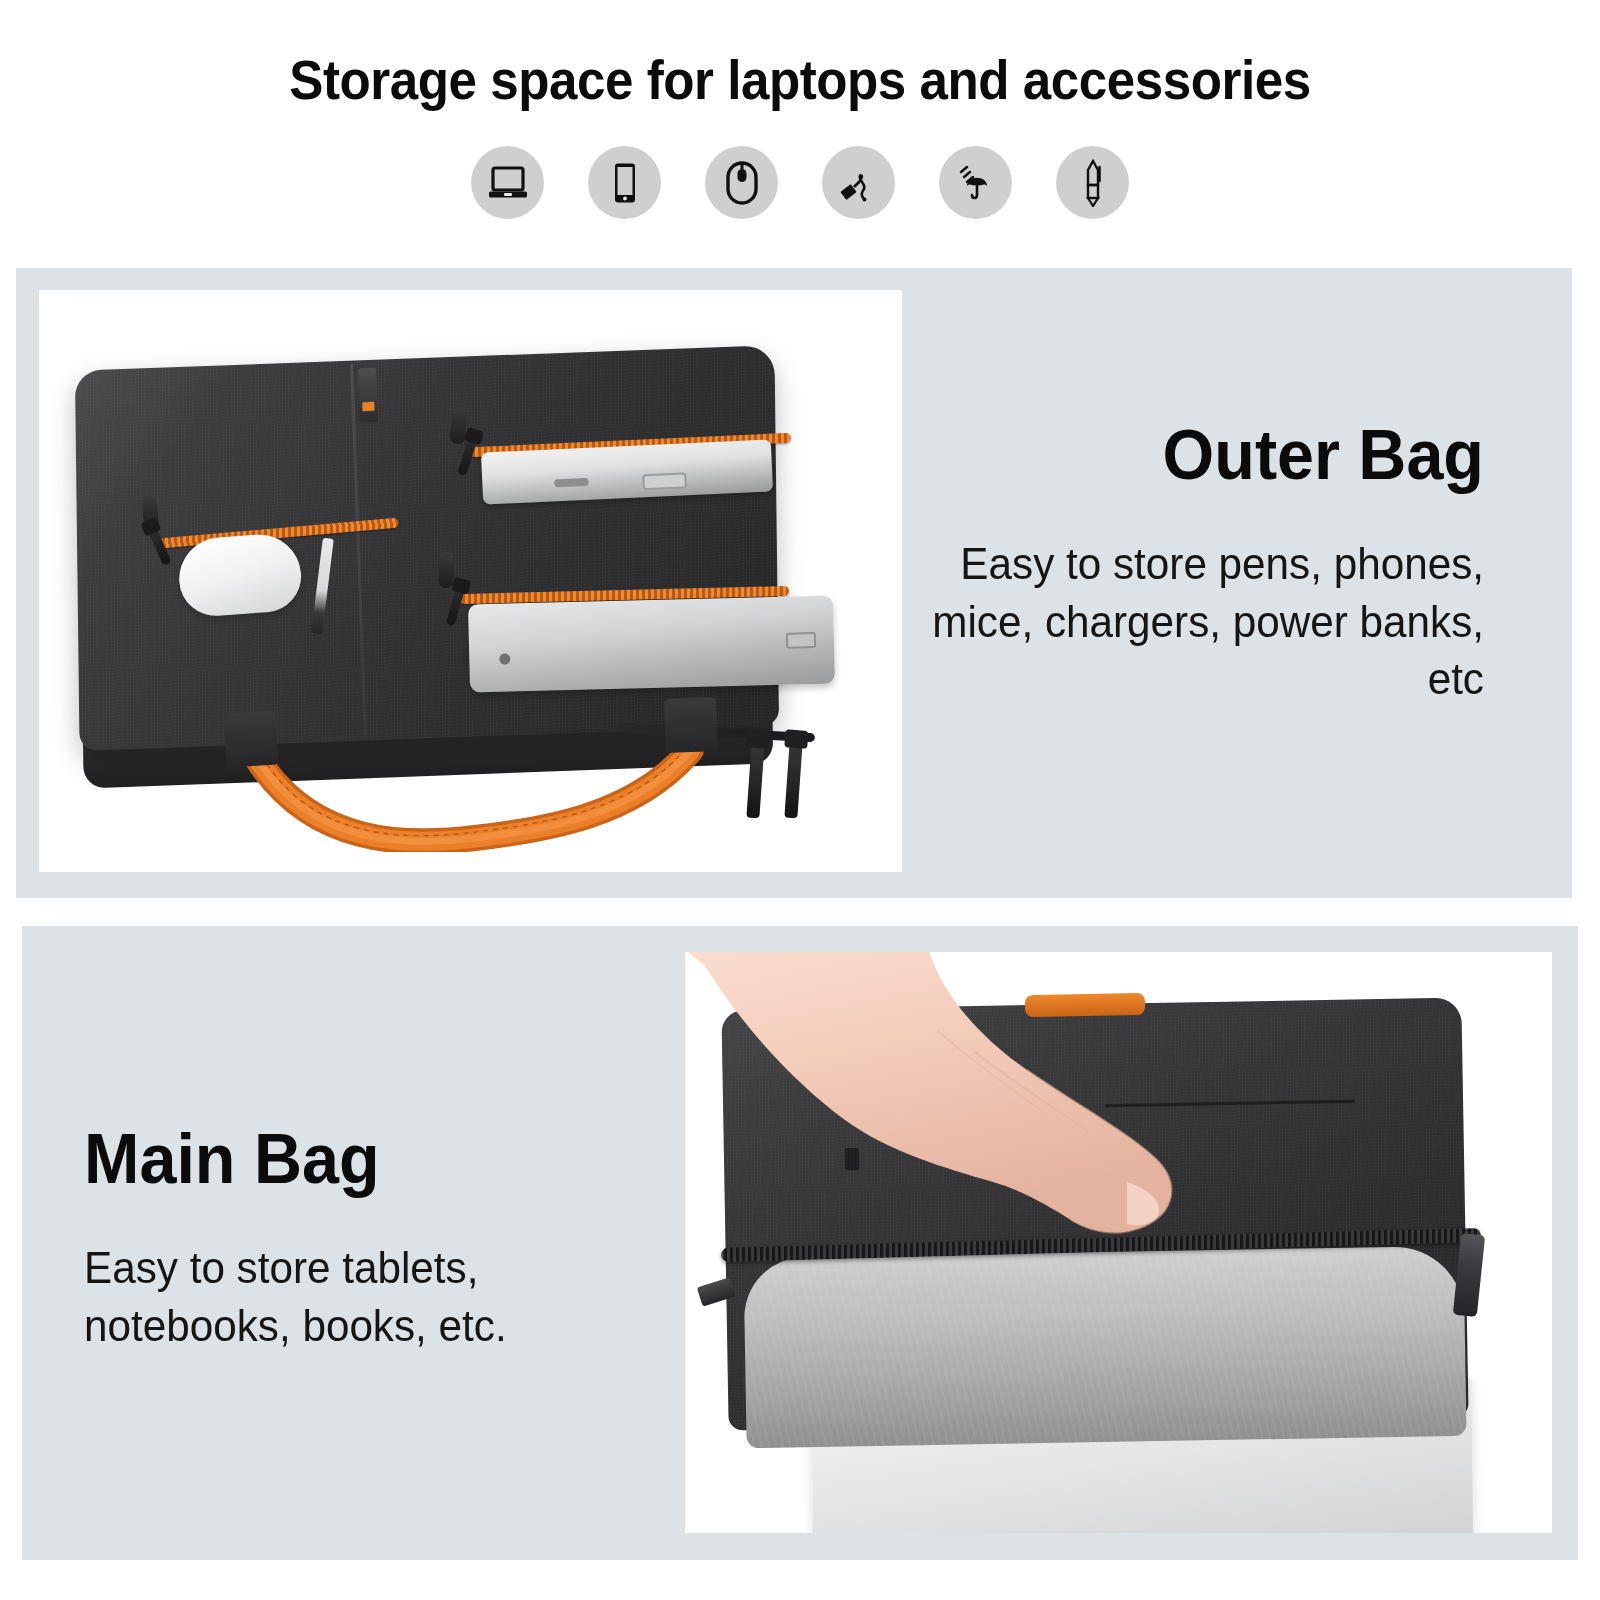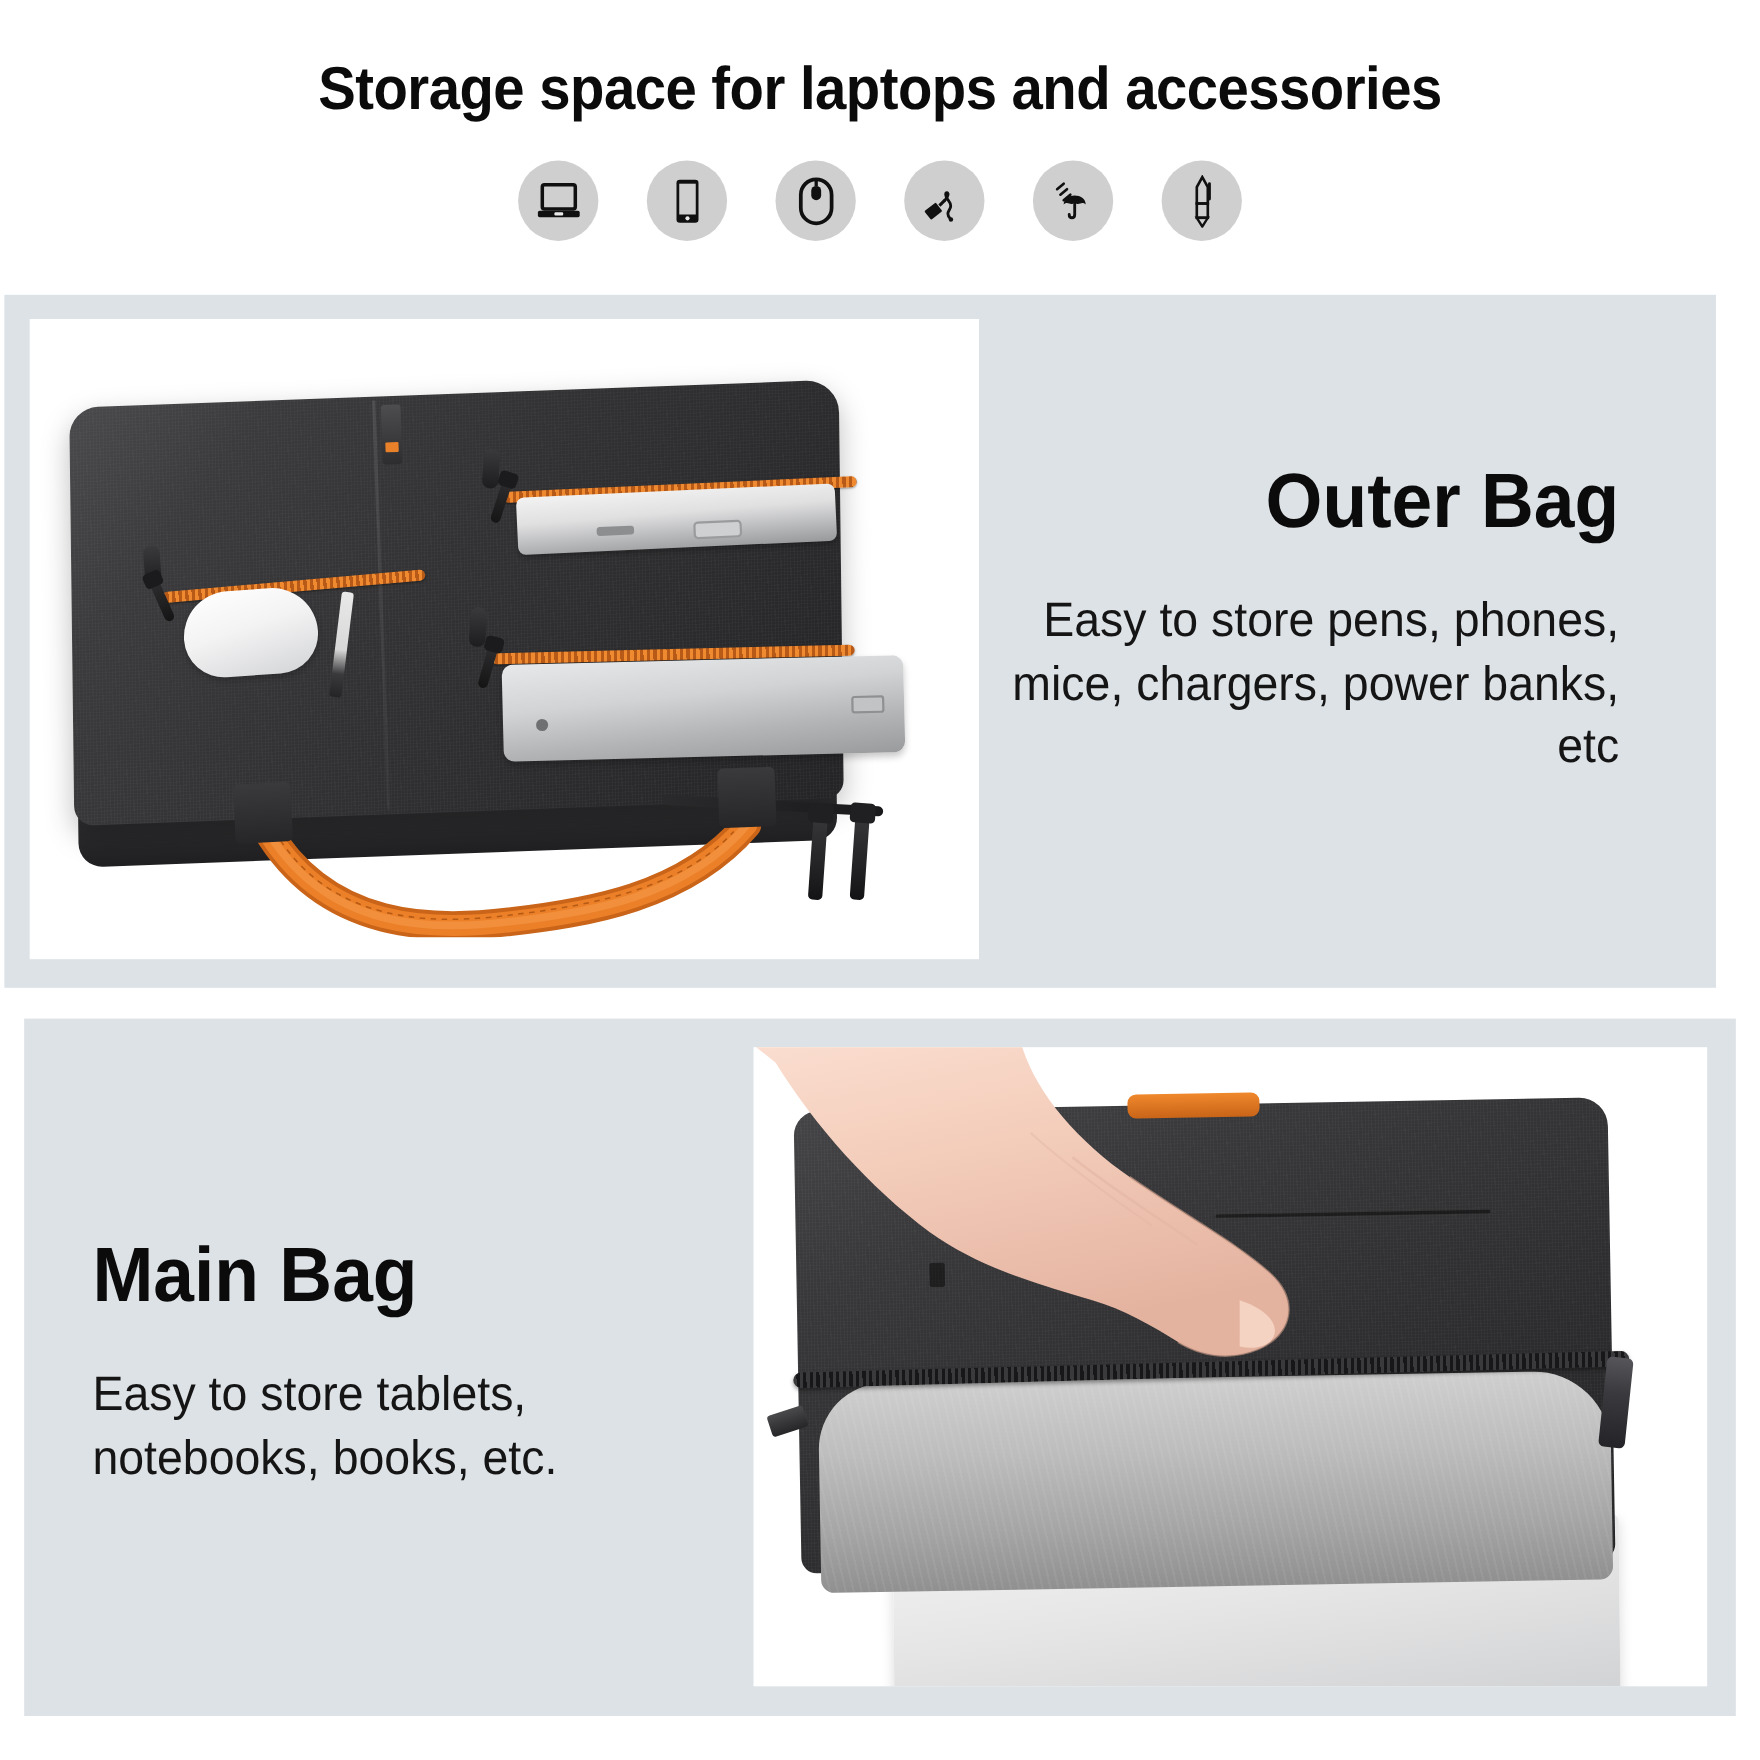--- a/index.html
+++ b/index.html
@@ -39,21 +39,21 @@
     align-items:center;
     justify-content:center;
   }
   .icon-badge svg { display:block; }
 
   
   .panel {
     position:absolute;
     background:#dde2e6;
   }
-  #panel-outer { left:4px; top:268px; width:1556px; height:630px; }
+  #panel-outer { left:16px; top:268px; width:1556px; height:630px; }
   #panel-main  { left:22px; top:926px; width:1556px; height:634px; }
 
   .photo-frame {
     position:absolute;
     background:#ffffff;
     overflow:hidden;
   }
   #photo-outer { left:23px; top:22px; width:863px; height:582px; }
   #photo-main  { left:663px; top:26px; width:867px; height:581px; }
 

